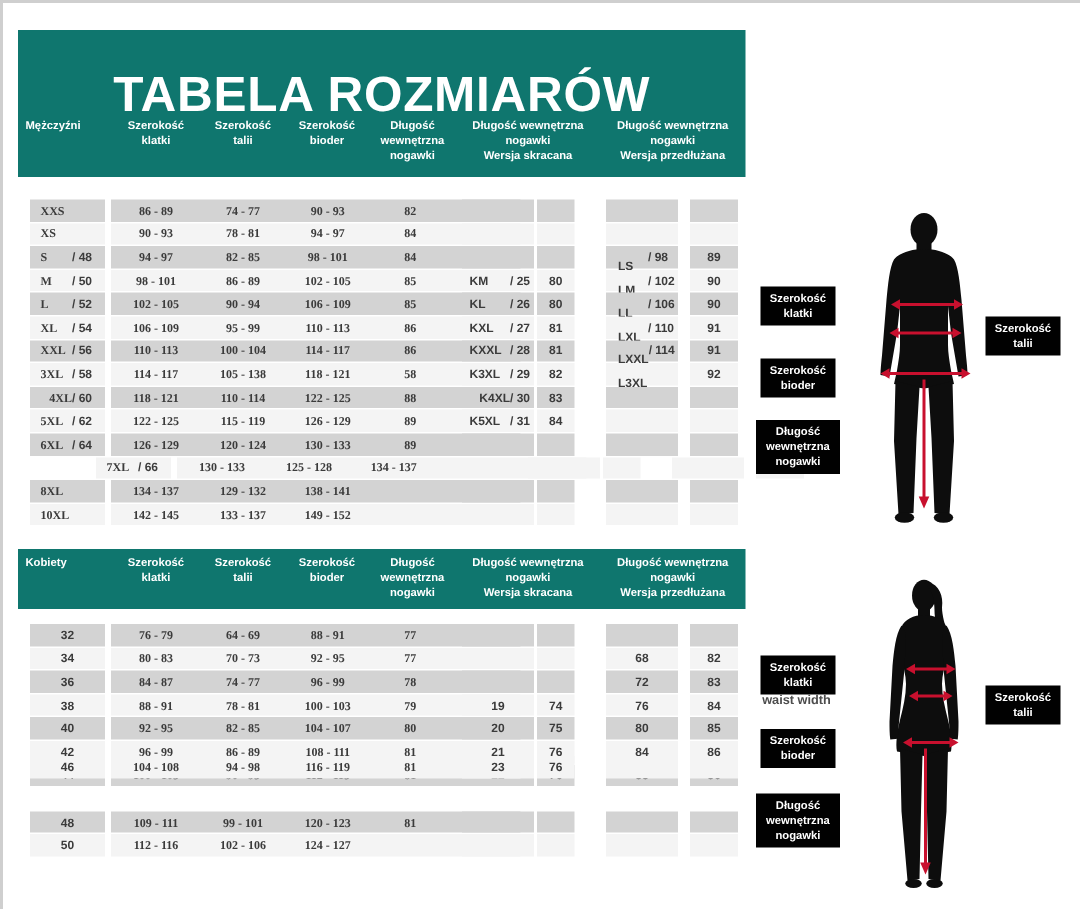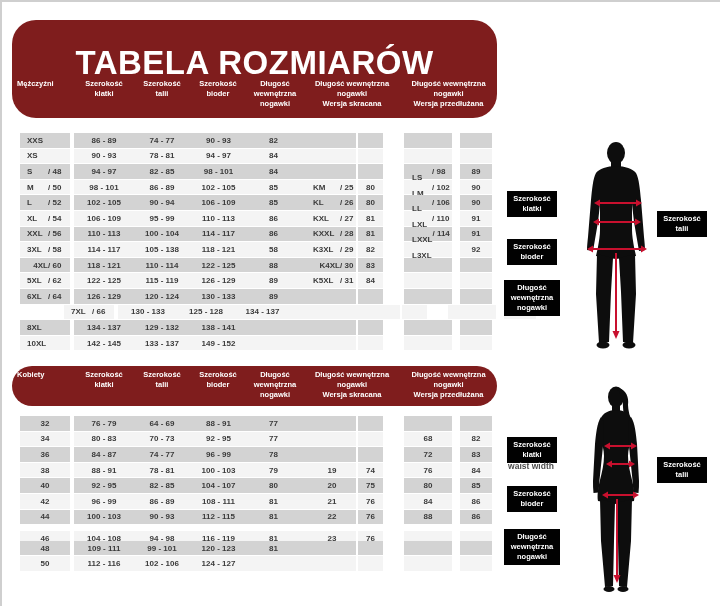--- a/index.html
+++ b/index.html
@@ -2,21 +2,21 @@
 <html><head>
 <meta charset="utf-8">
 <style>
   html,body{margin:0;padding:0;background:#fff;}
   .canvas{position:relative;width:720px;height:606px;background:#fff;overflow:hidden;
           font-family:"Liberation Sans",sans-serif;}
   .edge-top{position:absolute;left:0;top:0;width:720px;height:2px;background:#cfcfcf;}
   .edge-left{position:absolute;left:0;top:0;width:2px;height:606px;background:#cfcfcf;}
 
   
-  .black-box{position:absolute;background:#7f1d1d;color:#fff;border-radius:24px;}
+  .black-box{position:absolute;background:#0f766e;color:#fff;}
   .men-box{left:12px;top:20px;width:485px;height:98px;}
   .women-box{left:12px;top:366px;width:485px;height:40px;}
   .title{position:absolute;top:24px;left:0;width:100%;text-align:center;
          font-size:33px;font-weight:700;letter-spacing:.5px;white-space:nowrap;}
   .col-headers{position:absolute;left:0;right:0;height:34px;}
   .men-box .col-headers{bottom:5px;}
   .women-box .col-headers{top:4px;}
   .col-h{position:absolute;top:0;font-size:7.5px;font-weight:700;line-height:1.35;
          text-align:center;white-space:pre-line;}
   .ch0{left:5px;width:58px;text-align:left;}
@@ -28,31 +28,31 @@
   .ch6{left:388px;width:97px;}
 
   
   .rows{position:absolute;left:0;top:0;width:720px;}
   .t-row{position:absolute;left:0;width:720px;height:15.6px;}
   .cell{position:absolute;top:0;height:14.6px;display:flex;align-items:center;
         font-size:8px;font-weight:700;color:#3b3b3b;}
   .odd  .cell{background:#d3d3d3;}
   .even .cell{background:#f4f4f4;}
   .c-size{left:20px;width:50px;}
-  .c-meas{left:74px;width:273px;}
+  .c-meas{left:74px;width:273px;font-family:Liberation Serif, serif;}
   .mv{position:absolute;top:0;height:100%;display:flex;align-items:center;justify-content:center;}
   .m-chest{left:0;width:60px;}
   .m-waist{left:60px;width:56px;}
   .m-hips{left:116px;width:57px;}
   .m-leg{left:173px;width:53px;}
   .c-kn{left:308px;width:48px;}
   .c-kv{left:358px;width:25px;justify-content:center;}
   .c-ln{left:404px;width:48px;}
   .c-lv{left:460px;width:32px;justify-content:center;}
-  .rows-men .c-size .nm{margin-left:7px;min-width:21px;}
+  .rows-men .c-size .nm{margin-left:7px;min-width:21px;font-family:Liberation Serif, serif;}
   .rows-men .c-kn  .nm{margin-left:5px;min-width:27px;}
   .rows-men .c-ln  .nm{margin-left:8px;min-width:20px;margin-top:12px;}
   .rows-women .cell{justify-content:center;}
 
   
   .fig-label{position:absolute;background:#010101;color:#fff;font-size:7.5px;font-weight:700;
              line-height:1.35;text-align:center;white-space:pre-line;padding:3px 1px;}
   .lbl-m-chest{left:507px;top:191px;width:48px;}
   .lbl-m-waist{left:657px;top:211px;width:48px;}
   .lbl-m-hips{left:507px;top:239px;width:48px;}
@@ -578,21 +578,21 @@
         </div>
         <div class="cell c-kn">
           <span class="nm">22</span>
         </div>
         <div class="cell c-kv">76</div>
         <div class="cell c-ln">
           <span class="nm">88</span>
         </div>
         <div class="cell c-lv">86</div>
       </div>
-      <div class="t-row even" style="top: 531px;">
+      <div class="t-row even" style="top: 504px;">
         <div class="cell c-size">
           <span class="nm">46</span>
         </div>
         <div class="cell c-meas">
           <span class="mv m-chest">104 - 108</span>
           <span class="mv m-waist">94 - 98</span>
           <span class="mv m-hips">116 - 119</span>
           <span class="mv m-leg">81</span>
         </div>
         <div class="cell c-kn">

